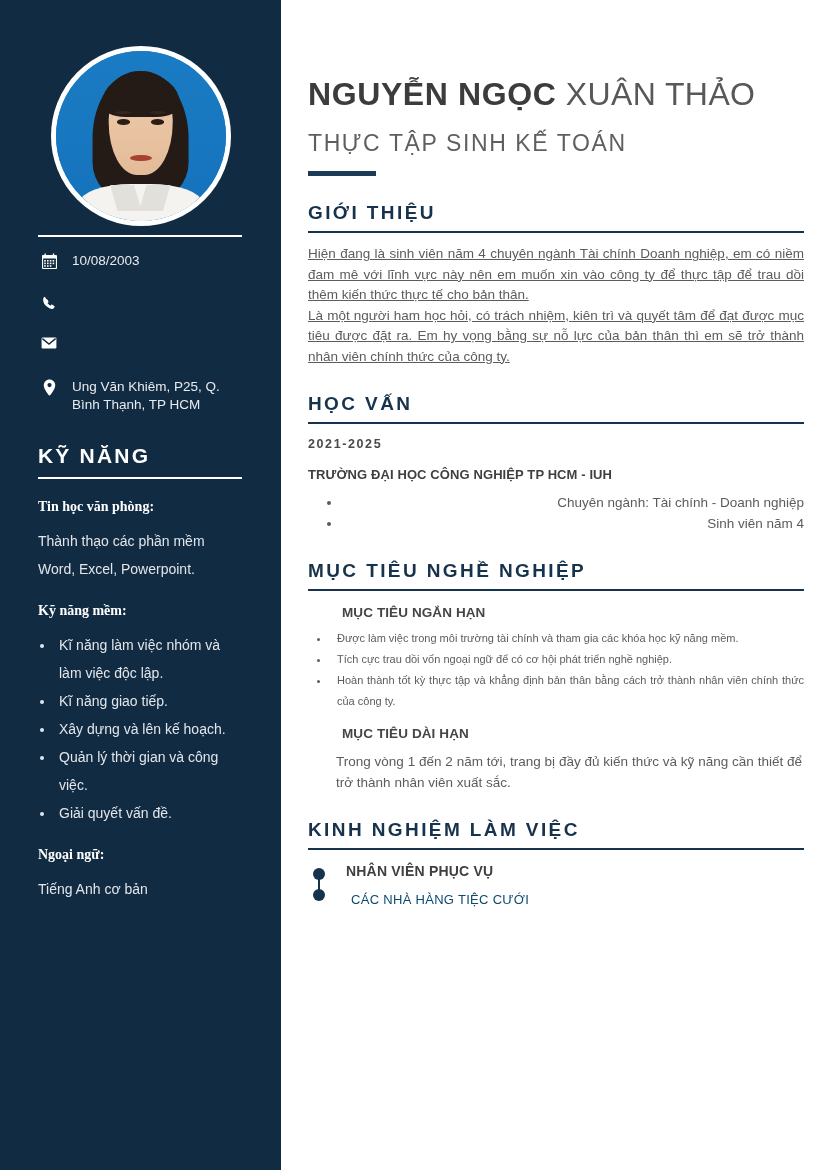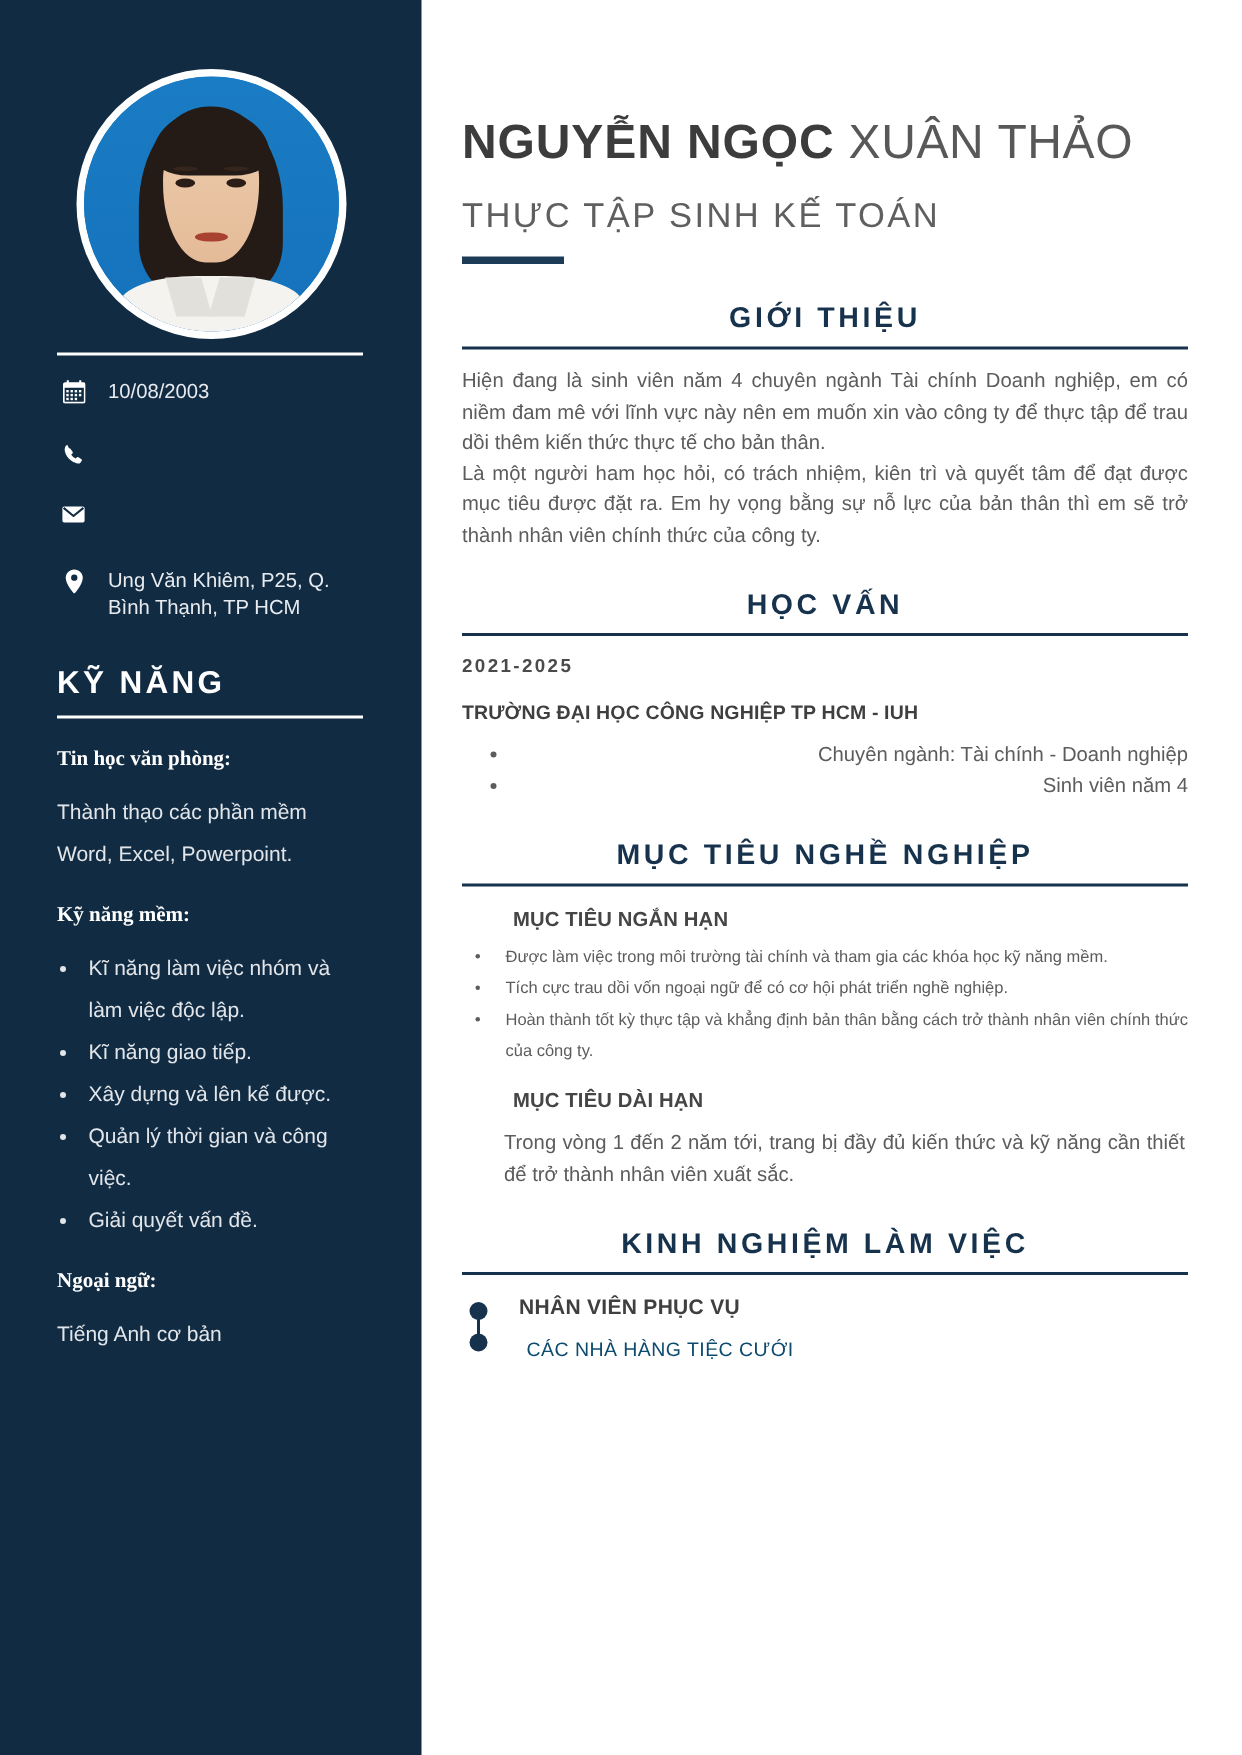--- a/index.html
+++ b/index.html
@@ -198,21 +198,21 @@
     font-size: 14px;
     line-height: 28px;
     font-weight: 300;
     padding-left: 4px;
   }
   ul.side-bullets li::marker { color: #e2e6ea; }
 
   
   .main {
     flex: 1;
-    padding: 0 36px 0 27px;
+    padding: 0 24px 0 27px;
     position: relative;
   }
 
   .name-block { margin-top: 76px; }
   .name {
     font-size: 32px;
     letter-spacing: 0.4px;
     color: #4d4d4d;
     white-space: nowrap;
     text-transform: uppercase;
@@ -241,35 +241,35 @@
     background: #1c3b56;
   }
 
   .sec { margin-top: 26px; }
   .sec-heading {
     font-size: 19px;
     font-weight: bold;
     letter-spacing: 2.4px;
     color: #17324c;
     text-transform: uppercase;
-    text-align: center;
   }
   .sec-rule {
     height: 2px;
     background: #17324c;
     margin-top: 7px;
   }
 
   .para {
     color: #5c5c5c;
     font-size: 13.5px;
     line-height: 20.5px;
     text-align: justify;
     font-weight: 300;
     margin-top: 11px;
+    text-decoration: underline;
   }
 
   .edu-years {
     margin-top: 13px;
     font-size: 12.5px;
     font-weight: bold;
     letter-spacing: 1.6px;
     color: #4a4a4a;
   }
   .edu-school {
@@ -469,21 +469,21 @@
       <h2 class="side-heading">KỸ NĂNG</h2>
       <div class="side-rule"></div>
 
       <div class="skill-sub">Tin học văn phòng:</div>
       <div class="skill-body">Thành thạo các phần mềm Word, Excel, Powerpoint.</div>
 
       <div class="skill-sub">Kỹ năng mềm:</div>
       <ul class="side-bullets">
         <li>Kĩ năng làm việc nhóm và làm việc độc lập.</li>
         <li>Kĩ năng giao tiếp.</li>
-        <li>Xây dựng và lên kế được.</li>
+        <li>Xây dựng và lên kế hoạch.</li>
         <li>Quản lý thời gian và công việc.</li>
         <li>Giải quyết vấn đề.</li>
       </ul>
 
       <div class="skill-sub">Ngoại ngữ:</div>
       <div class="skill-body">Tiếng Anh cơ bản</div>
     </div>
   </aside>
 
   <main class="main">

